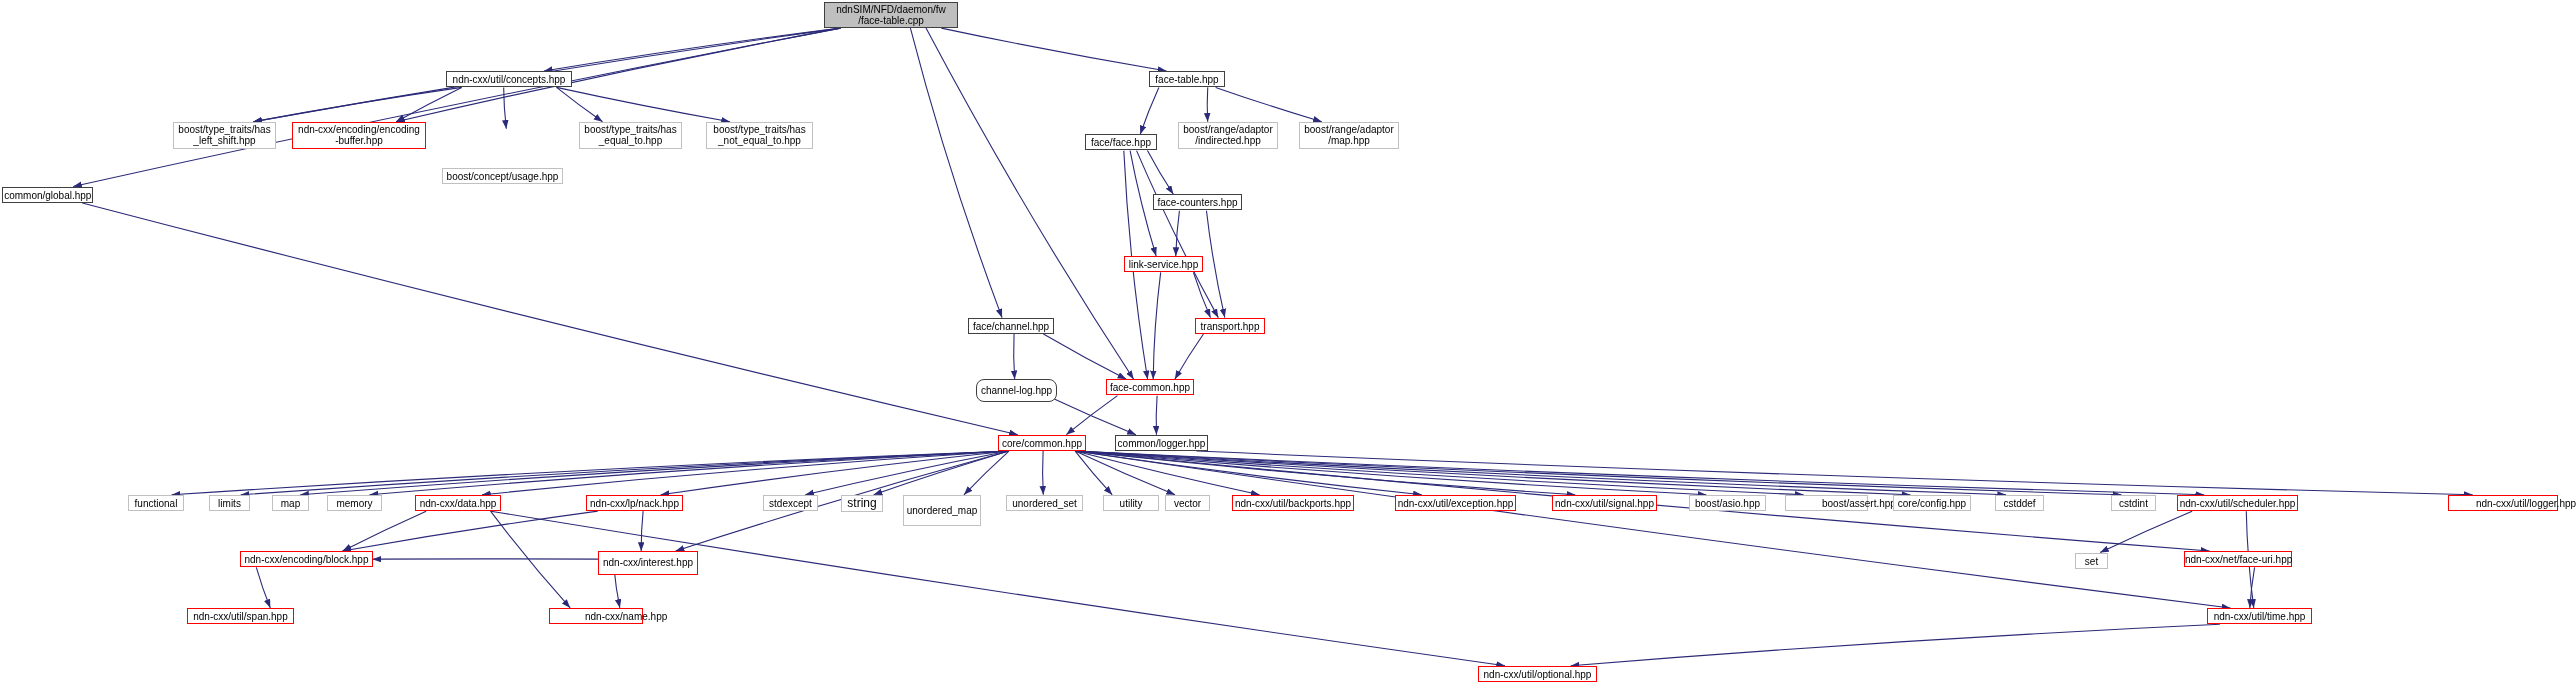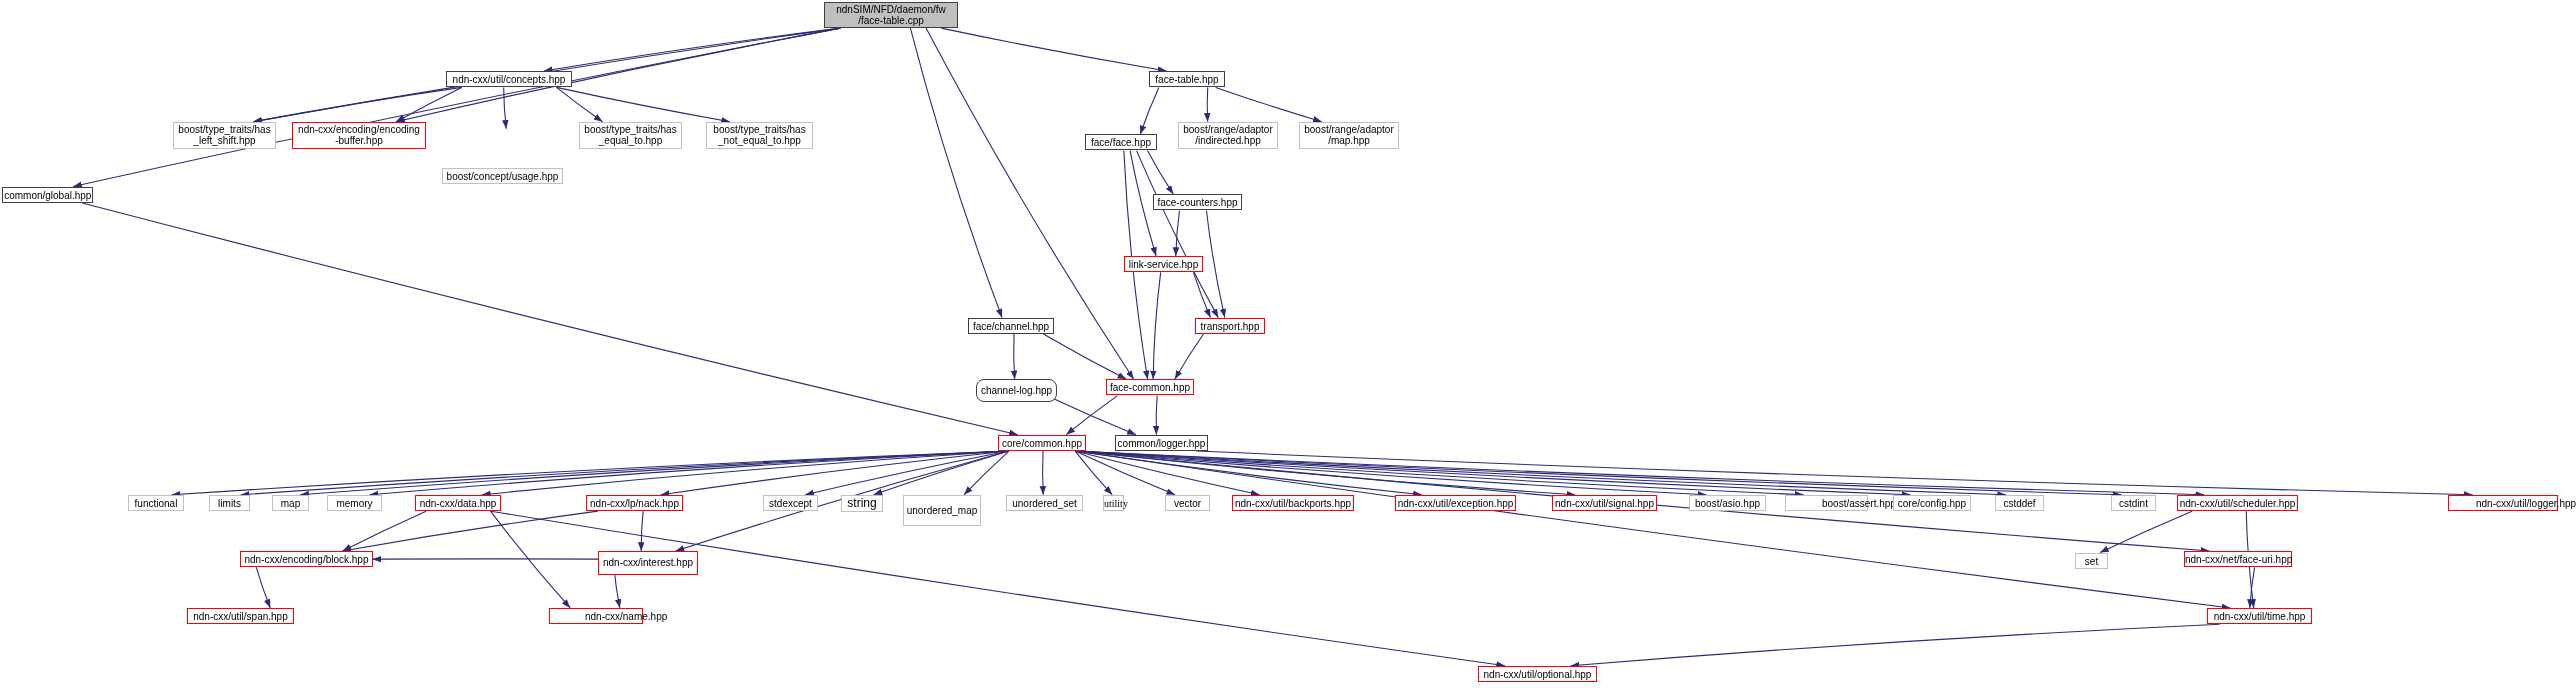--- a/index.html
+++ b/index.html
@@ -126,21 +126,21 @@
       <div class="node n-grey" style="left: 128px; top: 495px; width: 56px; height: 16.4px; font-size: 10px;"><span class="nlabel">functional</span></div>
       <div class="node n-grey" style="left: 209px; top: 495px; width: 41px; height: 16.4px; font-size: 10px;"><span class="nlabel">limits</span></div>
       <div class="node n-grey" style="left: 272px; top: 495px; width: 37px; height: 16.4px; font-size: 10px;"><span class="nlabel">map</span></div>
       <div class="node n-grey" style="left: 327px; top: 495px; width: 55px; height: 16.4px; font-size: 10px;"><span class="nlabel">memory</span></div>
       <div class="node n-red" style="left: 415px; top: 495px; width: 86px; height: 16.4px; font-size: 10px;"><span class="nlabel">ndn-cxx/data.hpp</span></div>
       <div class="node n-red" style="left: 586px; top: 495px; width: 97px; height: 16.4px; font-size: 10px;"><span class="nlabel">ndn-cxx/lp/nack.hpp</span></div>
       <div class="node n-grey" style="left: 763px; top: 495px; width: 55px; height: 16.4px; font-size: 10px;"><span class="nlabel">stdexcept</span></div>
       <div class="node n-grey" style="left: 841px; top: 495px; width: 42px; height: 17px; font-size: 12px;"><span class="nlabel">string</span></div>
       <div class="node n-grey" style="left: 903px; top: 495px; width: 78px; height: 31px; font-size: 10px; justify-content: flex-end;"><span class="nlabel">unordered_map</span></div>
       <div class="node n-grey" style="left: 1006px; top: 495px; width: 77px; height: 16.4px; font-size: 10px;"><span class="nlabel">unordered_set</span></div>
-      <div class="node n-grey" style="left: 1103px; top: 495px; width: 21px; height: 16.4px; font-size: 10px; font-family: Liberation Serif, serif;"><span class="nlabel">utility</span></div>
+      <div class="node n-grey" style="left: 1103px; top: 495px; width: 56px; height: 16.4px; font-size: 10px;"><span class="nlabel">utility</span></div>
       <div class="node n-grey" style="left: 1165px; top: 495px; width: 45px; height: 16.4px; font-size: 10px;"><span class="nlabel">vector</span></div>
       <div class="node n-red" style="left: 1232px; top: 495px; width: 122px; height: 16.4px; font-size: 10px;"><span class="nlabel">ndn-cxx/util/backports.hpp</span></div>
       <div class="node n-red" style="left: 1395px; top: 495px; width: 121px; height: 16.4px; font-size: 10px;"><span class="nlabel">ndn-cxx/util/exception.hpp</span></div>
       <div class="node n-red" style="left: 1552px; top: 495px; width: 105px; height: 16.4px; font-size: 10px;"><span class="nlabel">ndn-cxx/util/signal.hpp</span></div>
       <div class="node n-grey" style="left: 1689px; top: 495px; width: 77px; height: 16.4px; font-size: 10px;"><span class="nlabel">boost/asio.hpp</span></div>
       <div class="node n-grey" style="left: 1785px; top: 495px; width: 83px; height: 16.4px; font-size: 10px; padding-left: 36px;"><span class="nlabel">boost/assert.hpp</span></div>
       <div class="node n-grey" style="left: 1893px; top: 495px; width: 78px; height: 16.4px; font-size: 10px;"><span class="nlabel">core/config.hpp</span></div>
       <div class="node n-grey" style="left: 1995px; top: 495px; width: 49px; height: 16.4px; font-size: 10px;"><span class="nlabel">cstddef</span></div>
       <div class="node n-grey" style="left: 2111px; top: 495px; width: 45px; height: 16.4px; font-size: 10px;"><span class="nlabel">cstdint</span></div>
       <div class="node n-red" style="left: 2177px; top: 495px; width: 121px; height: 16.4px; font-size: 10px;"><span class="nlabel">ndn-cxx/util/scheduler.hpp</span></div>

